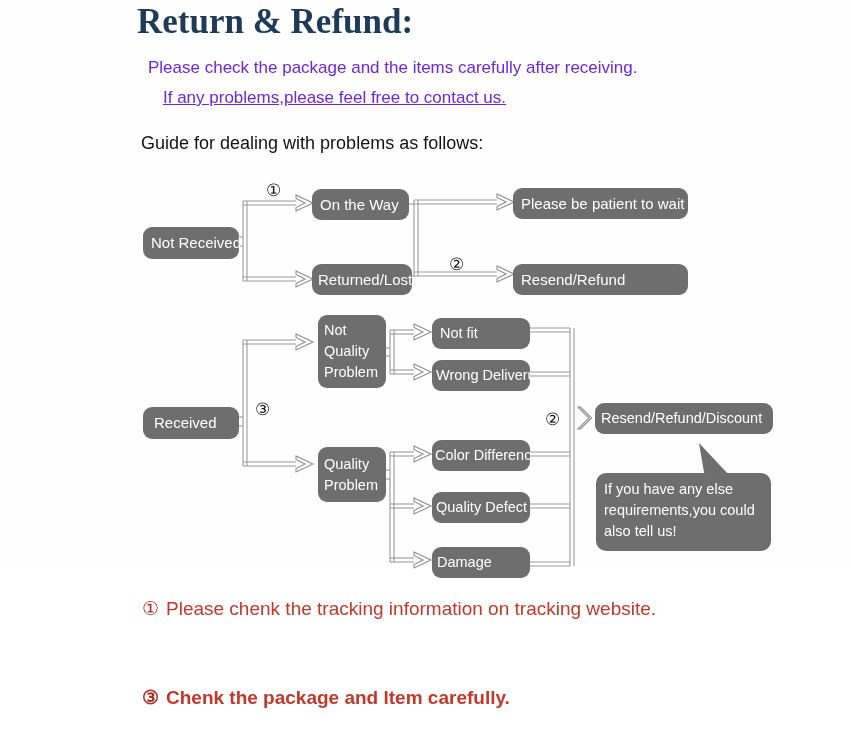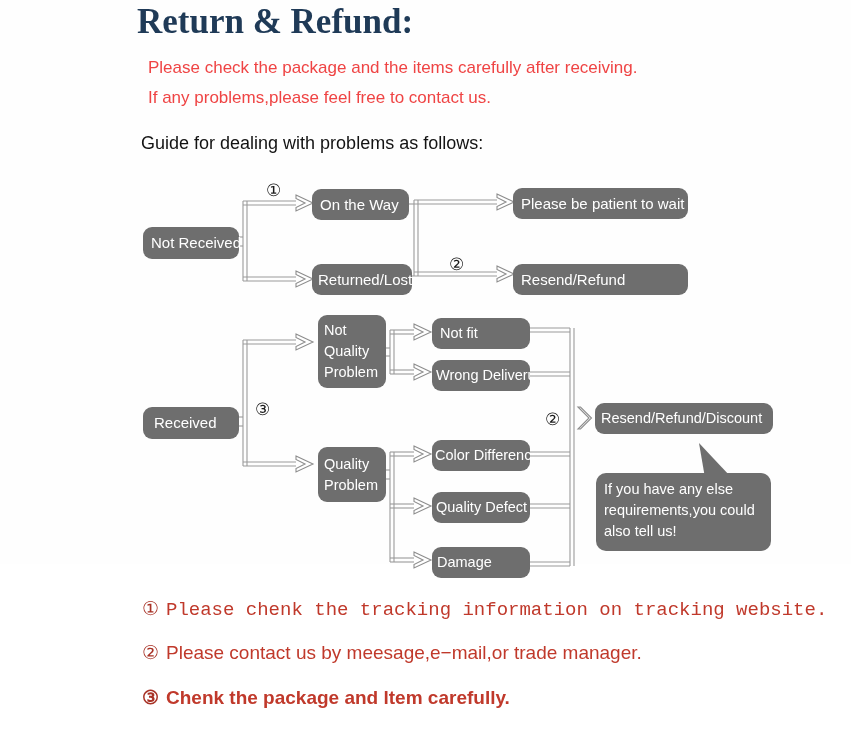--- a/index.html
+++ b/index.html
@@ -32,25 +32,25 @@
     font-weight: bold;
     font-size: 35px;
     color: #1f3a57;
     letter-spacing: 0px;
     white-space: nowrap;
   }
 
   .intro-line {
     position: absolute;
     font-size: 17px;
-    color: #ef4444;
+    color: #6d28d9;
     white-space: nowrap;
   }
   .intro-1 { left: 148px; top: 58px; }
-  .intro-2 { left: 148px; top: 88px; }
+  .intro-2 { left: 163px; top: 88px; text-decoration: underline; }
 
   .guide-line {
     position: absolute;
     left: 141px;
     top: 133px;
     font-size: 18px;
     color: #131313;
     white-space: nowrap;
   }
 
@@ -89,21 +89,21 @@
     position: absolute;
     font-size: 19px;
     color: #c0392b;
     white-space: nowrap;
   }
   .footnote .fn-num {
     display: inline-block;
     width: 24px;
     color: #a83226;
   }
-  .fn-1 { left: 142px; top: 597px; font-family: Liberation Mono, monospace; }
+  .fn-1 { left: 142px; top: 597px; }
   .fn-2 { left: 142px; top: 641px; }
   .fn-3 { left: 142px; top: 686px; font-weight: bold; }
 </style>
 </head>
 <body>
 
 <div id="page">
 
   <div class="title">Return &amp; Refund:</div>
 
@@ -319,20 +319,17 @@
       <text class="bubble-text" x="604" y="494">If you have any else</text>
       <text class="bubble-text" x="604" y="515">requirements,you could</text>
       <text class="bubble-text" x="604" y="536">also tell us!</text>
     </g>
 
   </svg>
 
   <div class="footnote fn-1">
     <span class="fn-num">①</span><span>Please chenk the tracking information on tracking website.</span>
   </div>
-  <div class="footnote fn-2">
-    <span class="fn-num">②</span><span>Please contact us by meesage,e−mail,or trade manager.</span>
-  </div>
   <div class="footnote fn-3">
     <span class="fn-num">③</span><span>Chenk the package and ltem carefully.</span>
   </div>
 
 </div>
 
 </body></html>

